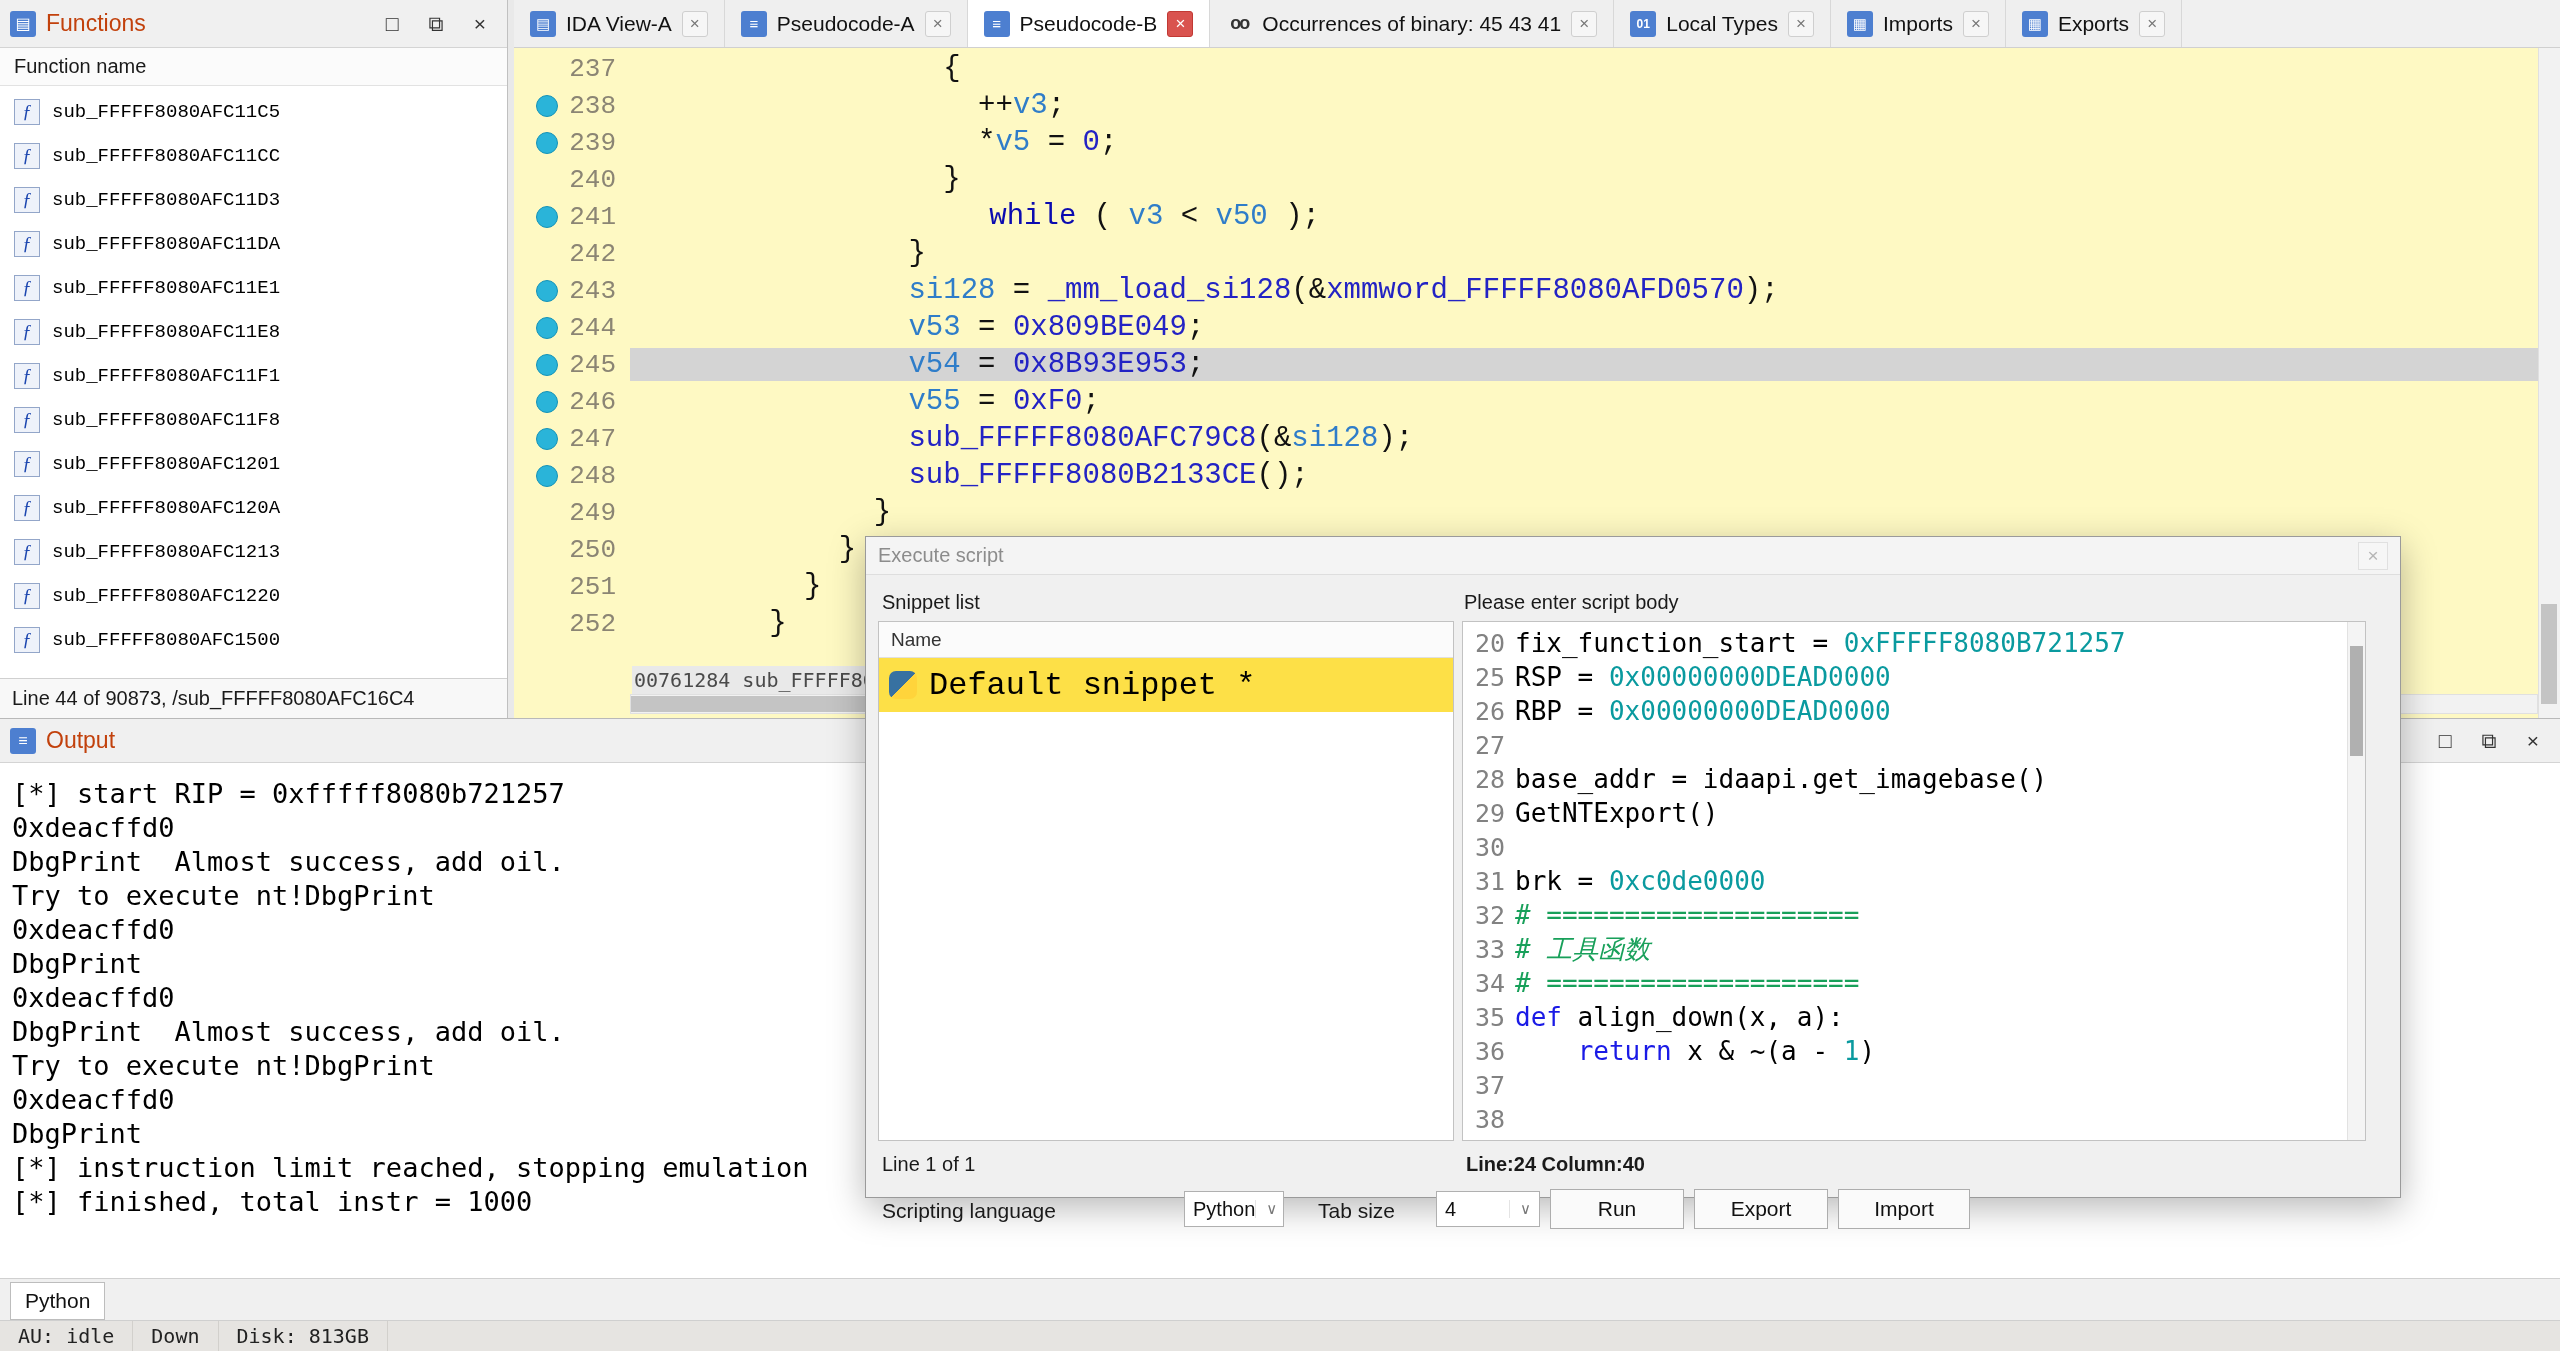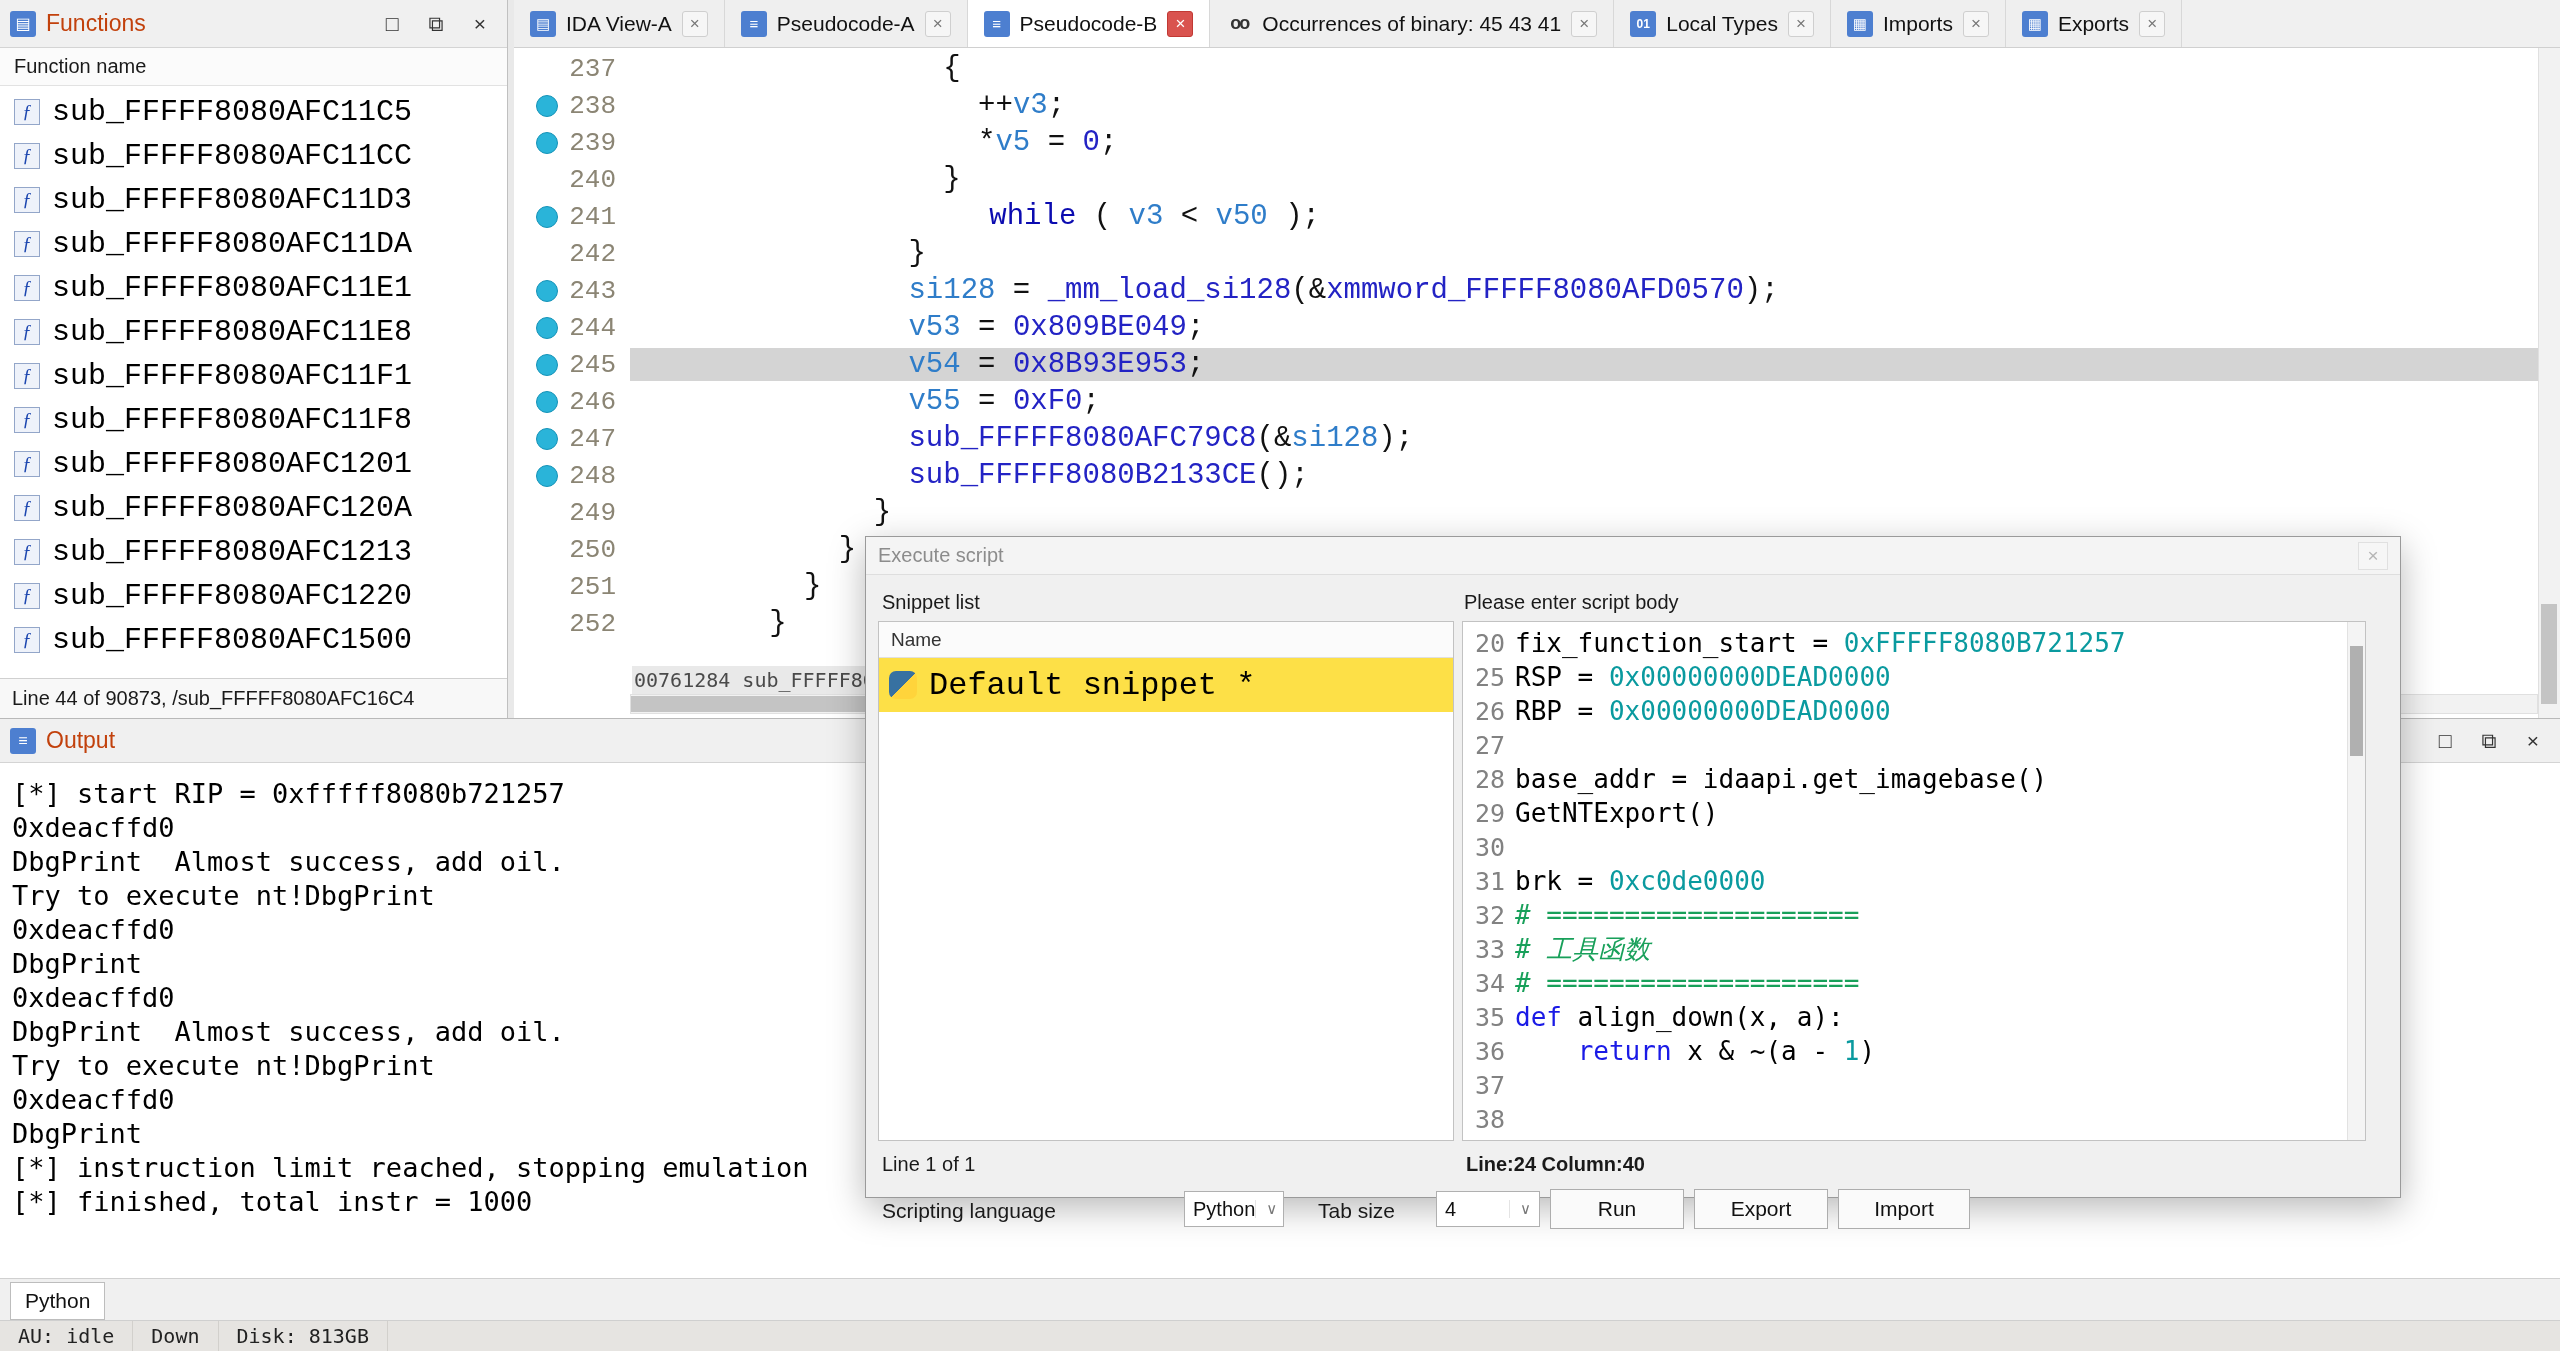--- a/index.html
+++ b/index.html
@@ -9,35 +9,35 @@
   
   #functions { position:absolute; left:0; top:0; width:508px; height:718px; background:#fff; border-right:1px solid #c0c0c0; display:flex; flex-direction:column; }
   .win-titlebar { height:48px; background:#f0f0f0; border-bottom:1px solid #d4d4d4; display:flex; align-items:center; padding:0 10px; gap:10px; flex:none; }
   .win-icon { width:26px; height:26px; border-radius:3px; background:#4d7fd0; color:#fff; font-size:16px; display:flex; align-items:center; justify-content:center; flex:none; }
   .win-title { font-size:23px; color:#c2410c; flex:1; white-space:nowrap; }
   .win-btn { width:34px; height:34px; display:flex; align-items:center; justify-content:center; font-size:21px; color:#333; cursor:default; }
   .fn-header { height:38px; border-bottom:1px solid #e2e2e2; display:flex; align-items:center; padding:0 14px; font-size:20px; color:#1a1a1a; background:#fbfbfb; flex:none; }
   .fn-list { flex:1; overflow:hidden; background:#fff; padding:4px 0 0 6px; }
   .fn-row { height:44px; display:flex; align-items:center; gap:12px; padding:0 8px; white-space:nowrap; }
   .fn-icon { width:26px; height:26px; flex:none; border:1px solid #93a6c9; background:#eef2fa; color:#1d47b0; font-size:19px; font-style:italic; font-family:"Liberation Serif", serif; display:flex; align-items:center; justify-content:center; }
-  .fn-label { font-family:"Liberation Mono", monospace; font-size:30px; color:#000; }
+  .fn-label { font-family:"Liberation Mono", monospace; font-size:19px; color:#000; }
   .fn-status { height:40px; border-top:1px solid #d0d0d0; display:flex; align-items:center; padding:0 12px; font-size:20px; color:#1a1a1a; background:#f8f8f8; flex:none; white-space:nowrap; }
 
   
   #tabbar { position:absolute; left:514px; top:0; width:2046px; height:48px; background:#f0f0f0; border-bottom:1px solid #d0d0d0; display:flex; align-items:stretch; }
   .tab { display:flex; align-items:center; gap:10px; padding:0 16px; border-right:1px solid #d8d8d8; background:#efefef; font-size:21px; color:#111; white-space:nowrap; }
   .tab.active { background:#fff; }
   .tab-icon { width:26px; height:26px; border-radius:3px; background:#4d7fd0; color:#fff; font-size:15px; display:flex; align-items:center; justify-content:center; flex:none; }
   [data-name="occurrences-icon"] { background:transparent; color:#333; font-weight:bold; letter-spacing:-2px; font-size:18px; }
   [data-name="local-types-icon"] { font-size:12px; font-weight:bold; }
   .tab-close { width:26px; height:26px; display:flex; align-items:center; justify-content:center; font-size:17px; color:#777; border:1px solid #cfcfcf; background:#f6f6f6; border-radius:3px; flex:none; }
   .tab.active .tab-close { background:#d9534f; border-color:#c13934; color:#fff; }
 
   
-  #pseudo { position:absolute; left:514px; top:48px; width:2046px; height:670px; background:#ffffff; overflow:hidden; }
+  #pseudo { position:absolute; left:514px; top:48px; width:2046px; height:670px; background:#fef9c3; overflow:hidden; }
   #pc-lines { position:absolute; left:0; top:2px; right:22px; }
   .pc-row { height:37px; display:flex; align-items:center; }
   .pc-gutter { width:116px; flex:none; position:relative; display:flex; align-items:center; justify-content:flex-end; padding-right:14px; }
   .pc-num { font-family:"Liberation Mono", monospace; font-size:26px; color:#8b8574; }
   .bp-dot { position:absolute; left:22px; top:50%; margin-top:-11px; width:22px; height:22px; border-radius:50%; background:#2ab4d9; border:1px solid #1593b8; }
   .pc-code { flex:1; font-family:"Liberation Mono", monospace; font-size:29px; white-space:pre; }
   .pc-row.hl .pc-code { background:#d4d4d4; }
   .pc-p { color:#111; } .pc-v { color:#2f7dc9; } .pc-k { color:#0b0bb0;margin-left:46px; } .pc-b { color:#2323c4; }
   #pc-address { position:absolute; left:118px; top:618px; font-family:"DejaVu Sans Mono", monospace; font-size:20px; color:#4a4a4a; background:#e9e9e9; padding:2px 10px 2px 2px; white-space:nowrap; }
   #pc-hscroll { position:absolute; left:116px; right:22px; top:646px; height:20px; background:#f2f2f2; border:1px solid #e0e0e0; }

